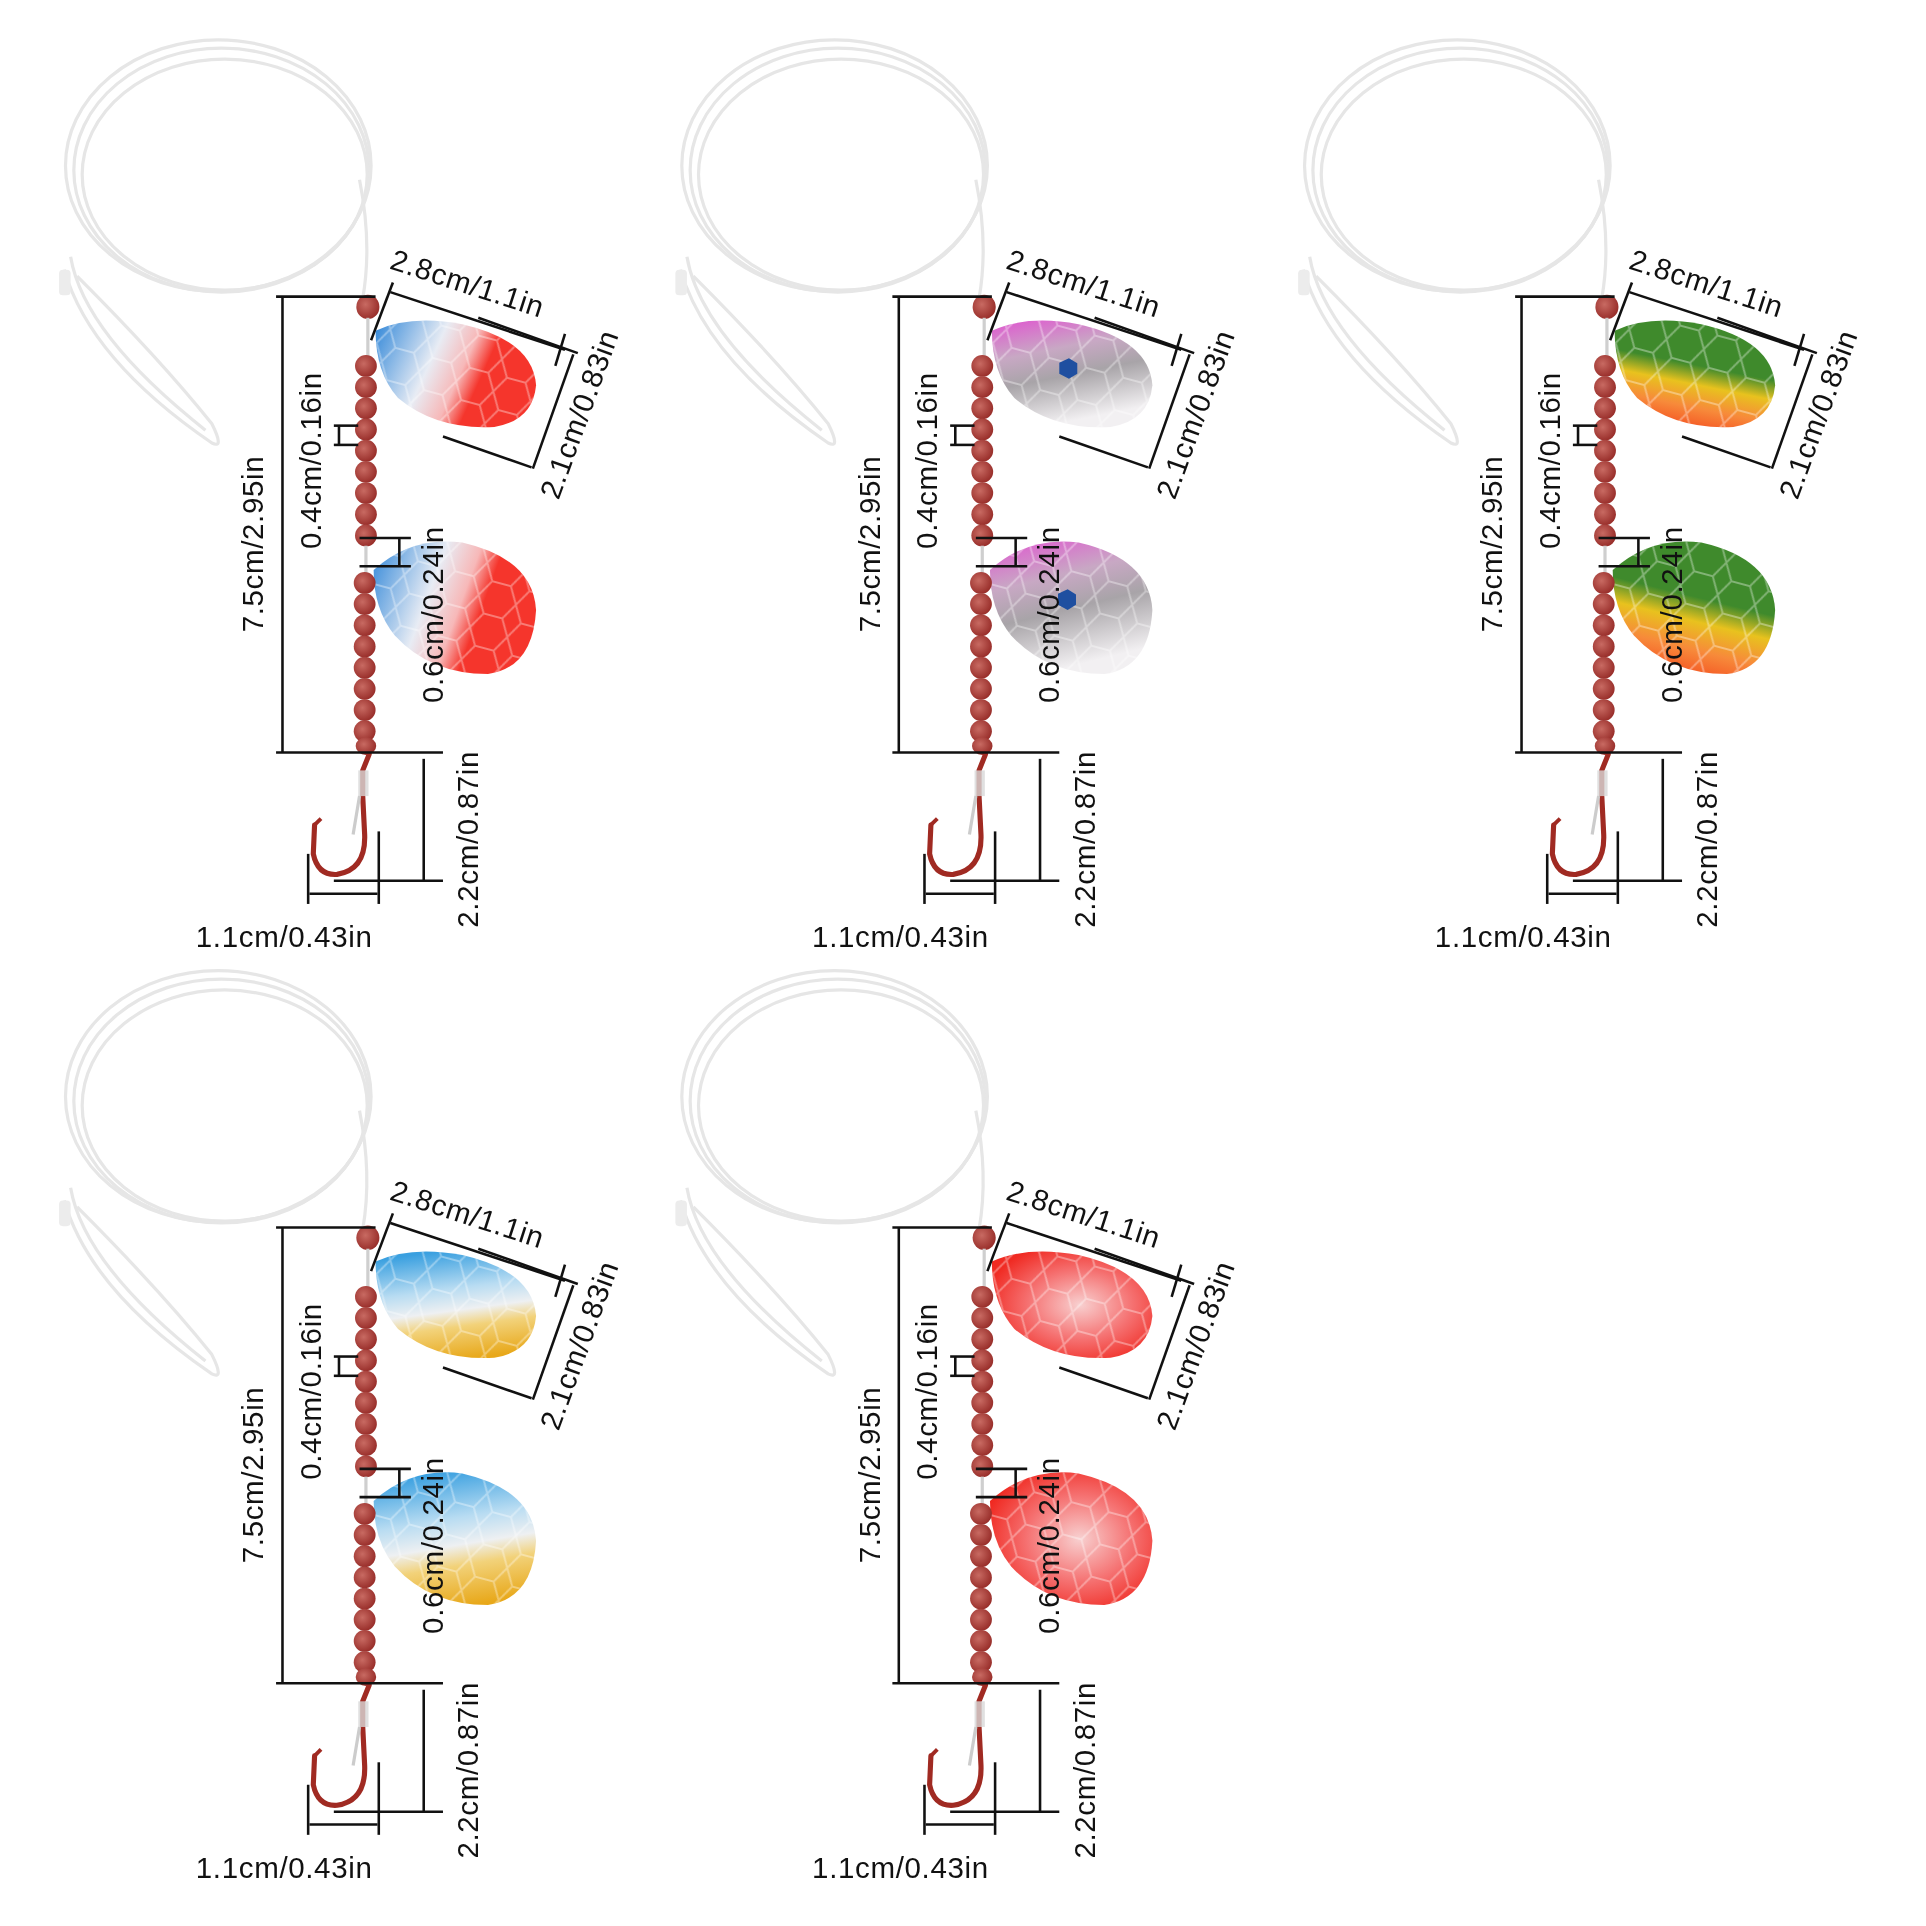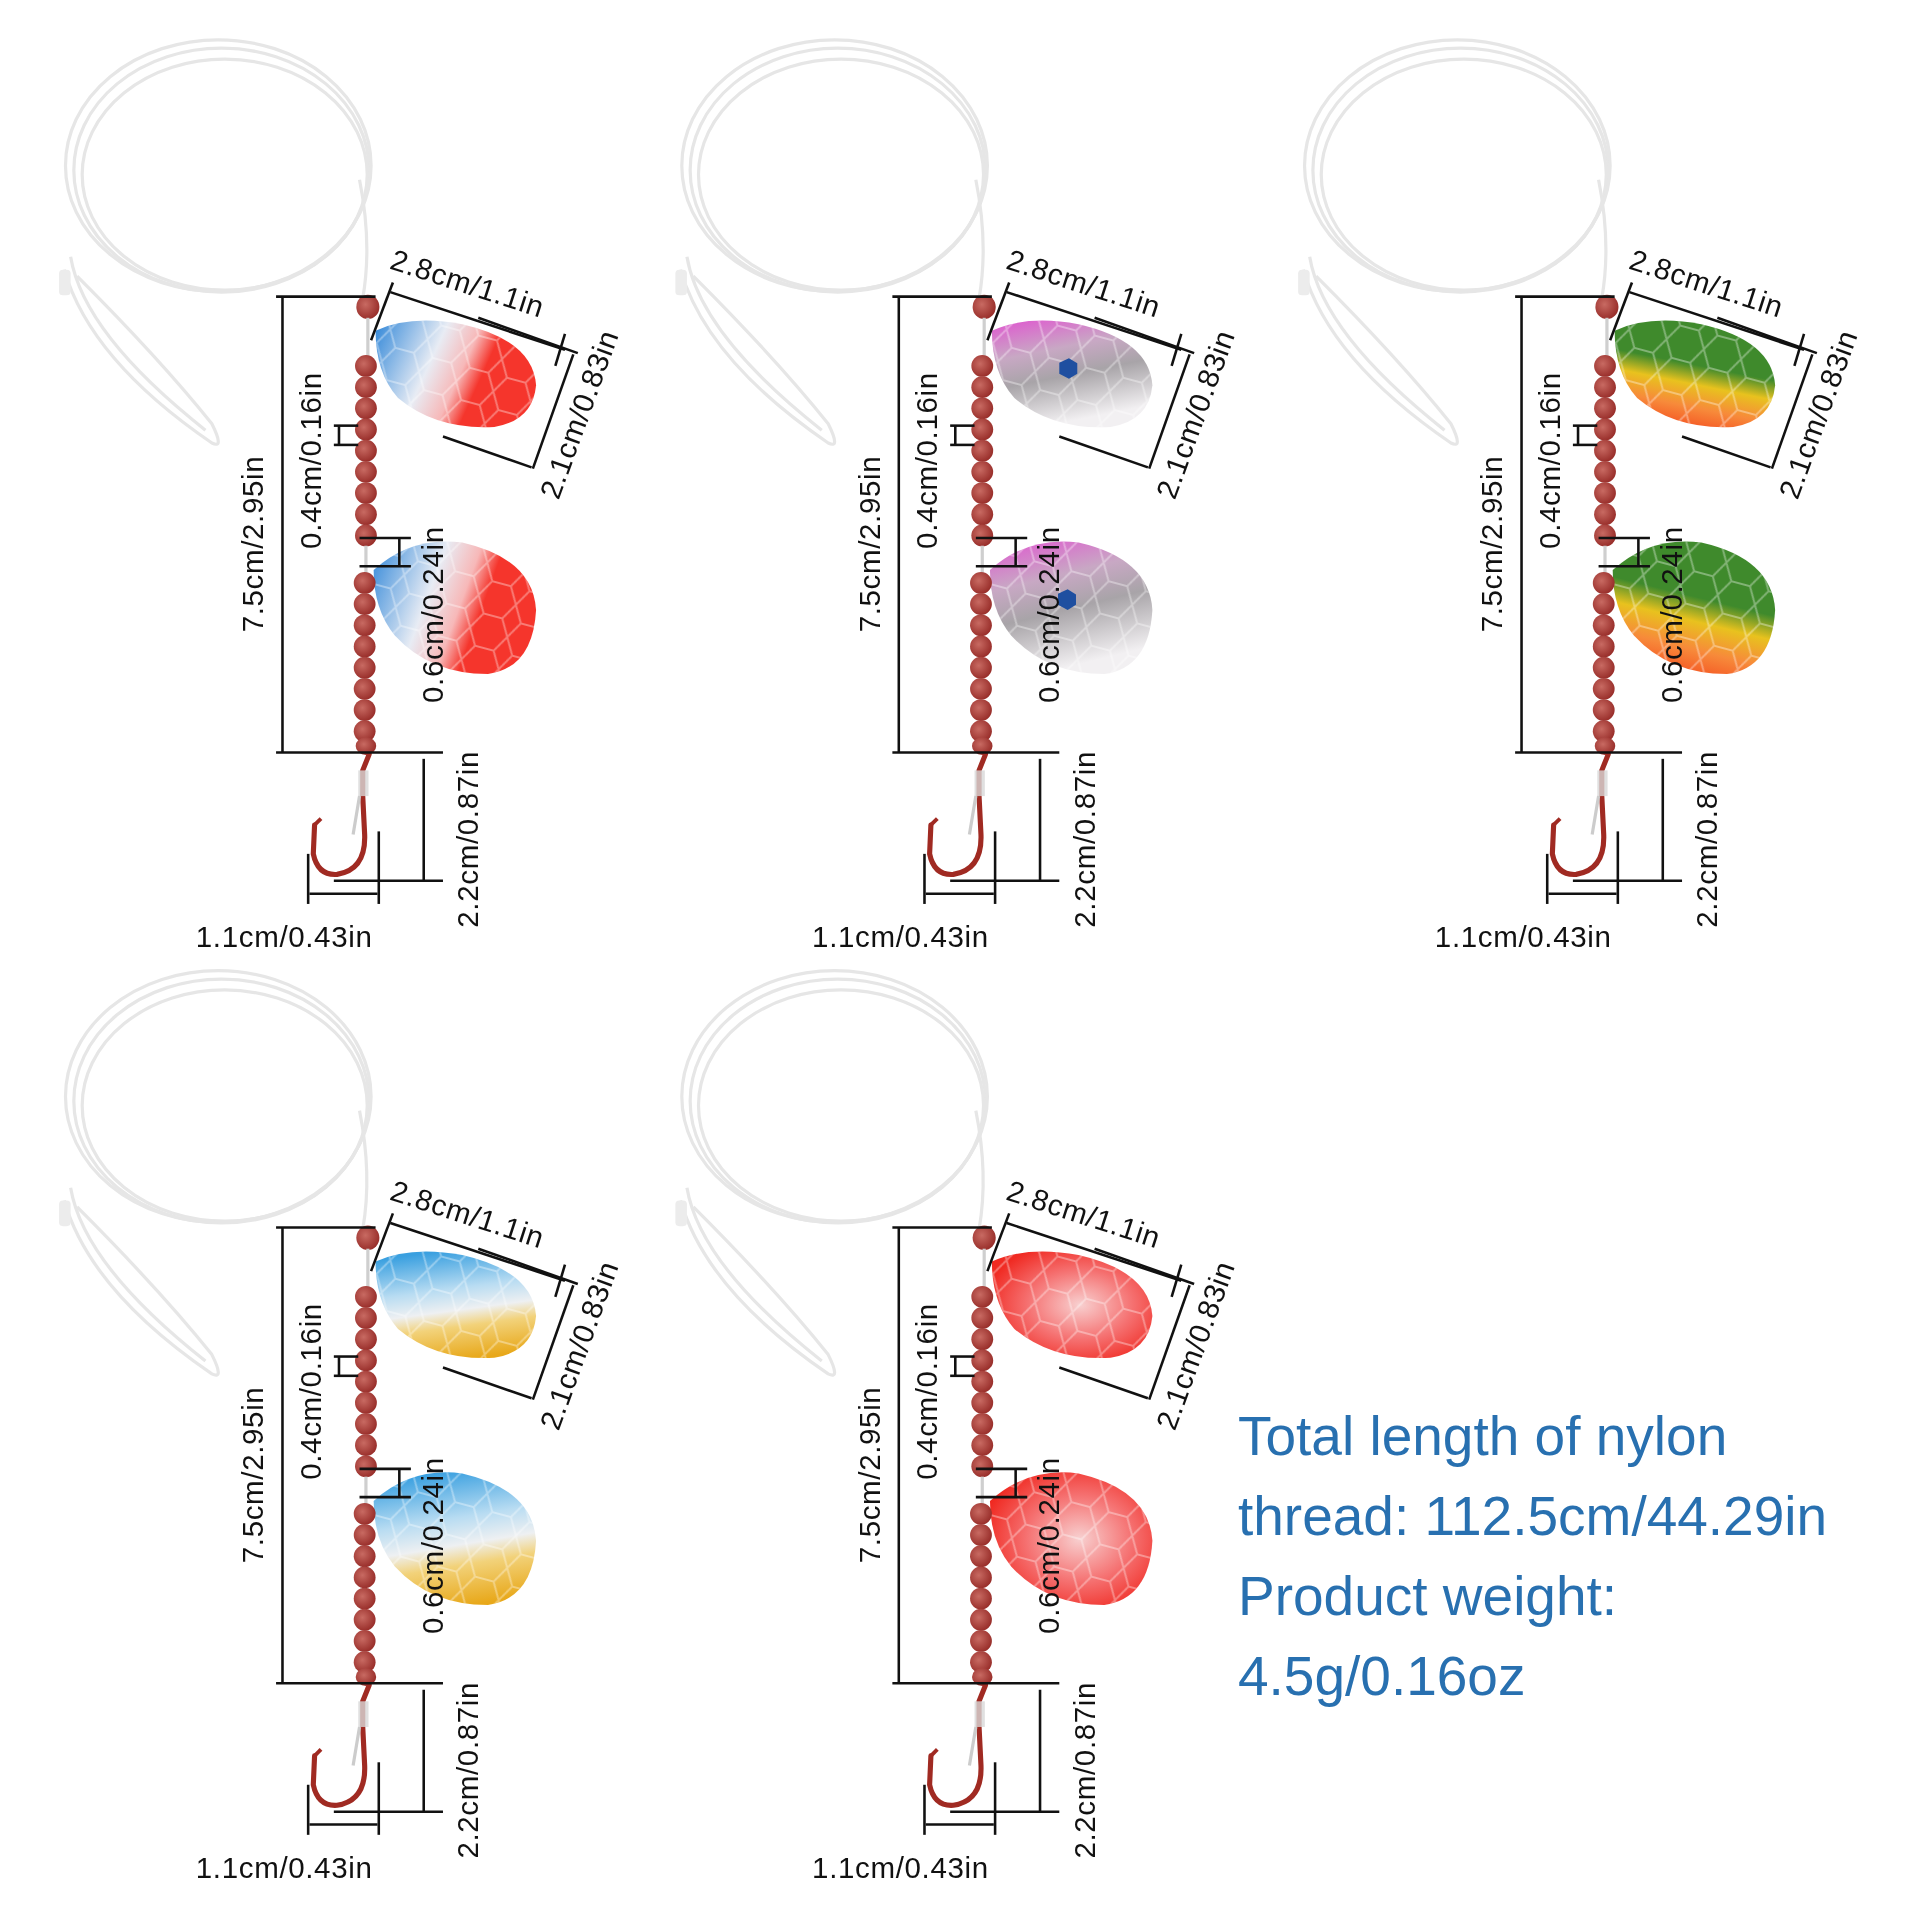--- a/index.html
+++ b/index.html
@@ -218,20 +218,14 @@
     <text class="dim" transform="translate(605,418) rotate(18)">2.8cm/1.1in</text>
     <text class="dim" transform="translate(870,780) rotate(-70)">2.1cm/0.83in</text>
     <text class="dim" transform="translate(410,985) rotate(-90)">7.5cm/2.95in</text>
     <text class="dim" transform="translate(500,855) rotate(-90)">0.4cm/0.16in</text>
     <text class="dim" transform="translate(690,1095) rotate(-90)">0.6cm/0.24in</text>
     <text class="dim" transform="translate(745,1445) rotate(-90)">2.2cm/0.87in</text>
     <text class="dim" x="305" y="1475">1.1cm/0.43in</text>
   </g>
 </svg>
 
-<div class="info">
-  <div>Total length of nylon</div>
-  <div>thread: 112.5cm/44.29in</div>
-  <div>Product weight:</div>
-  <div>4.5g/0.16oz</div>
 </div>
-</div>
 
 
 </body></html>

